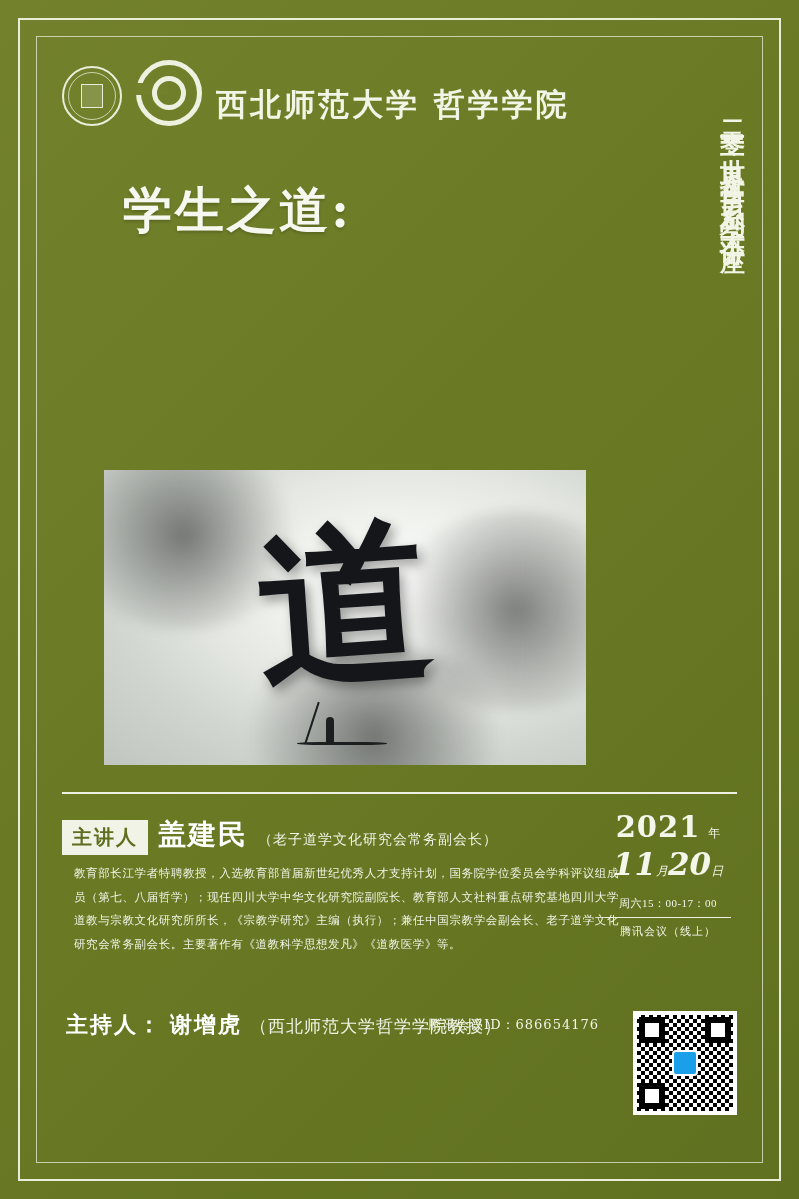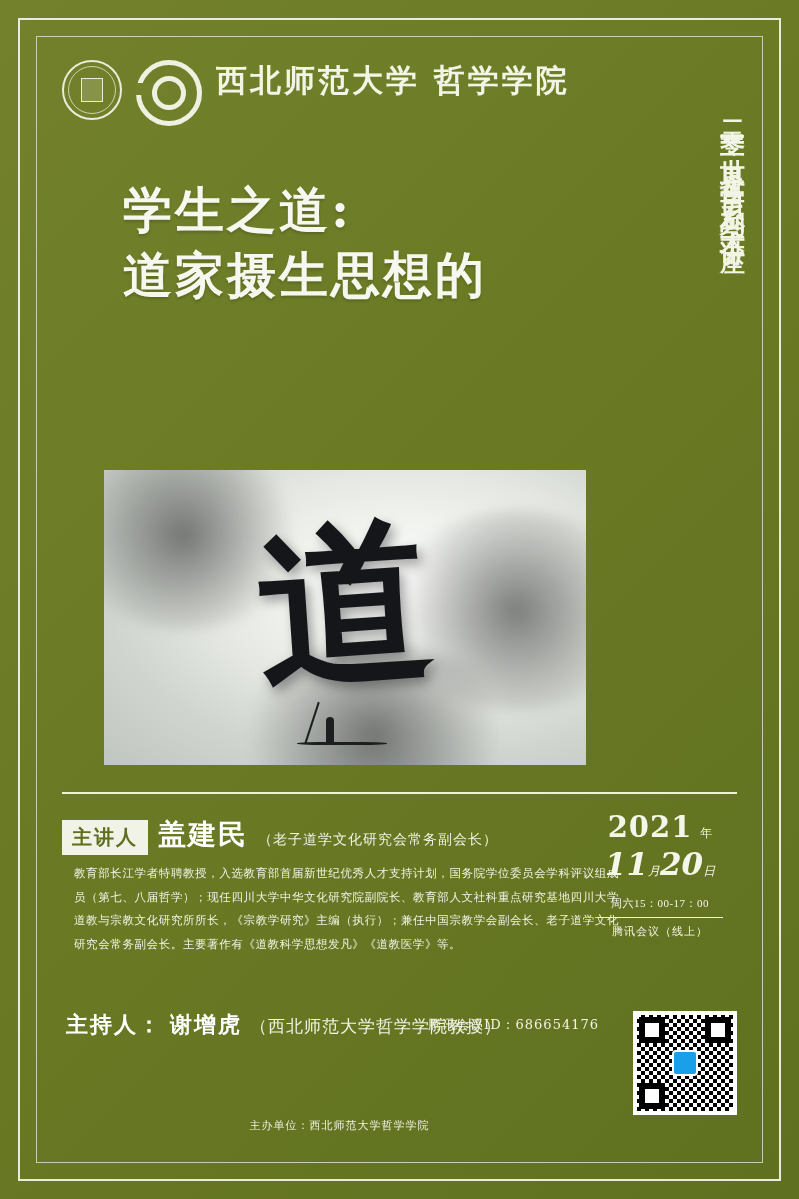--- a/index.html
+++ b/index.html
@@ -26,21 +26,21 @@
     border:1px solid rgba(232,236,216,0.75);
   }
   .content{
     position:absolute;
     left:56px;top:50px;right:56px;bottom:50px;
   }
 
   
   .header{
     position:absolute;left:6px;top:10px;
-    display:flex;align-items:flex-start;gap:14px;
+    display:flex;align-items:flex-end;gap:14px;
   }
   .seal{
     width:56px;height:56px;border-radius:50%;
     border:2px solid #e9edd9;
     display:flex;align-items:center;justify-content:center;
     position:relative;
     flex:none;
   }
   .seal:before{
     content:"";position:absolute;left:4px;top:4px;right:4px;bottom:4px;
@@ -185,21 +185,21 @@
     font-size:11.5px;
     line-height:2.05;
     text-align:justify;
     letter-spacing:.6px;
     font-family:"DejaVu Serif", serif;
   }
 
   
   .datebox{
     position:absolute;
-    right:8px;top:760px;width:150px;
+    right:0;top:760px;width:150px;
     text-align:center;color:#f4f6ea;
   }
   .datebox .y{
     font-size:29px;font-weight:bold;letter-spacing:1px;
     font-family:"DejaVu Serif", serif;
   }
   .datebox .y small{font-size:12px;font-weight:normal;margin-left:8px;letter-spacing:0;}
   .datebox .md{
     font-size:31px;font-weight:bold;margin-top:2px;
     font-family:"DejaVu Serif", serif;
@@ -285,21 +285,20 @@
         <div class="seal-core"></div>
       </div>
       <div class="logo-mark"></div>
       <div class="org-name">西北师范大学 哲学学院</div>
     </div>
 
     <div class="side-vertical">二零二一世界哲学日系列学术讲座</div>
 
     <div class="title">
       <div>学生之道:</div>
-      <div>道家摄生思想的</div>
     </div>
 
     <div class="art">
       <div class="ink-blob" style="left:-40px;top:-30px;width:240px;height:190px;"></div>
       <div class="ink-blob" style="right:-60px;top:40px;width:260px;height:200px;"></div>
       <div class="ink-blob" style="left:120px;bottom:-60px;width:300px;height:180px;"></div>
       <div class="dao">道</div>
       <div class="boat"></div>
       <div class="figure"></div>
       <div class="pole"></div>
@@ -337,16 +336,15 @@
 
     <div class="qr">
       <div class="qr-inner">
         <span class="qr-eye tl"></span>
         <span class="qr-eye tr"></span>
         <span class="qr-eye bl"></span>
         <span class="qr-logo"></span>
       </div>
     </div>
 
-    <div class="footer-org">主办单位：西北师范大学哲学学院</div>
 
   </div>
 </div>
 
 </body></html>

